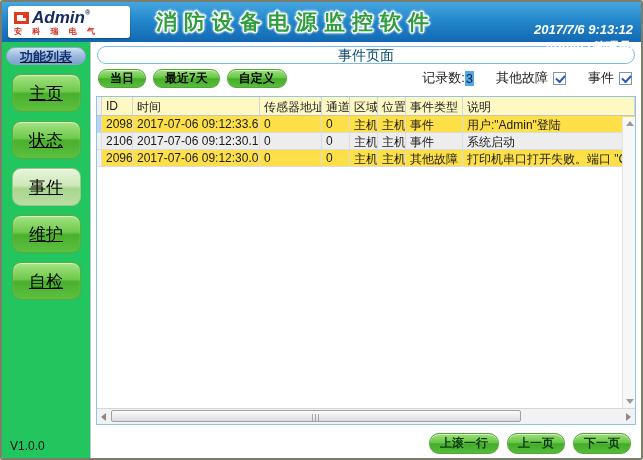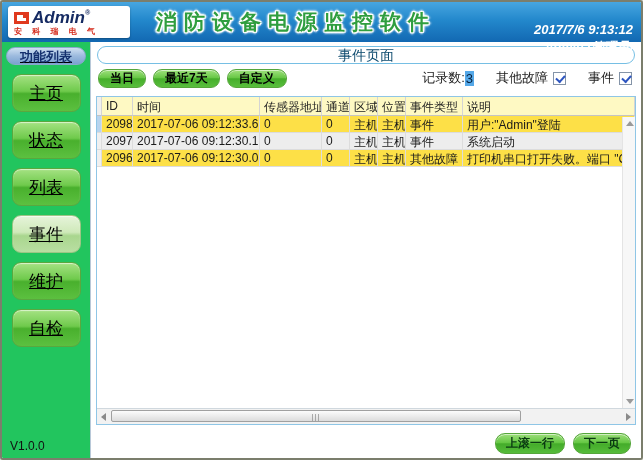--- a/index.html
+++ b/index.html
@@ -94,21 +94,20 @@
       <div class="header-user">Admin (管理员)</div>
     </div>
   </div>
 
   <div class="body">
 
     <div class="sidebar">
       <div class="sidebar-title">功能列表</div>
       <div class="nav-btn">主页</div>
       <div class="nav-btn">状态</div>
-      <div class="nav-btn">列表</div>
       <div class="nav-btn active">事件</div>
       <div class="nav-btn">维护</div>
       <div class="nav-btn">自检</div>
       <div class="version">V1.0.0</div>
     </div>
 
     <div class="content">
 
       <div class="page-title-bar">事件页面</div>
 
@@ -152,21 +151,21 @@
             <div class="gc">0</div>
             <div class="gc">0</div>
             <div class="gc">主机</div>
             <div class="gc">主机</div>
             <div class="gc">事件</div>
             <div class="gc">用户:"Admin"登陆</div>
           </div>
           <div class="grid-table row-alt" style="margin-top:0;">
 
             <div class="gc rowhead"></div>
-            <div class="gc">2097</div>
+            <div class="gc">2106</div>
             <div class="gc">2017-07-06 09:12:30.123</div>
             <div class="gc">0</div>
             <div class="gc">0</div>
             <div class="gc">主机</div>
             <div class="gc">主机</div>
             <div class="gc">事件</div>
             <div class="gc">系统启动</div>
           </div>
           <div class="grid-table">
 
@@ -191,18 +190,19 @@
           <div class="h-left"></div>
           <div class="h-thumb">
             <div class="h-grip">|||</div>
           </div>
           <div class="h-right"></div>
         </div>
       </div>
 
       <div class="pager">
         <div class="pager-btn">上滚一行</div>
+        <div class="pager-btn">上一页</div>
         <div class="pager-btn">下一页</div>
       </div>
 
     </div>
   </div>
 </div>
 
 </body></html>

